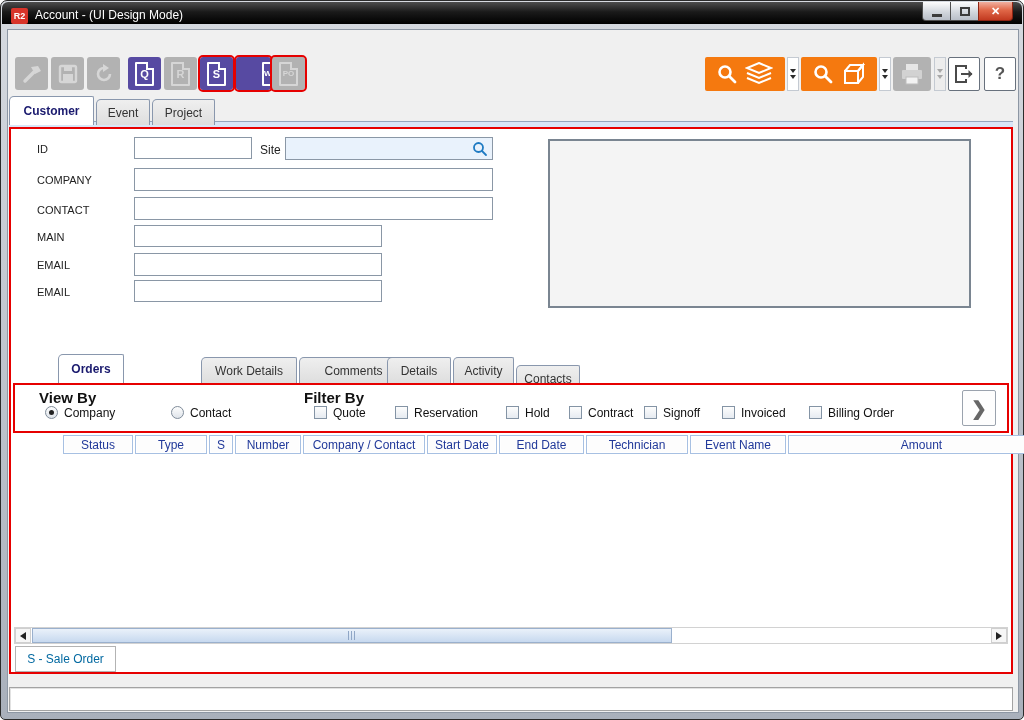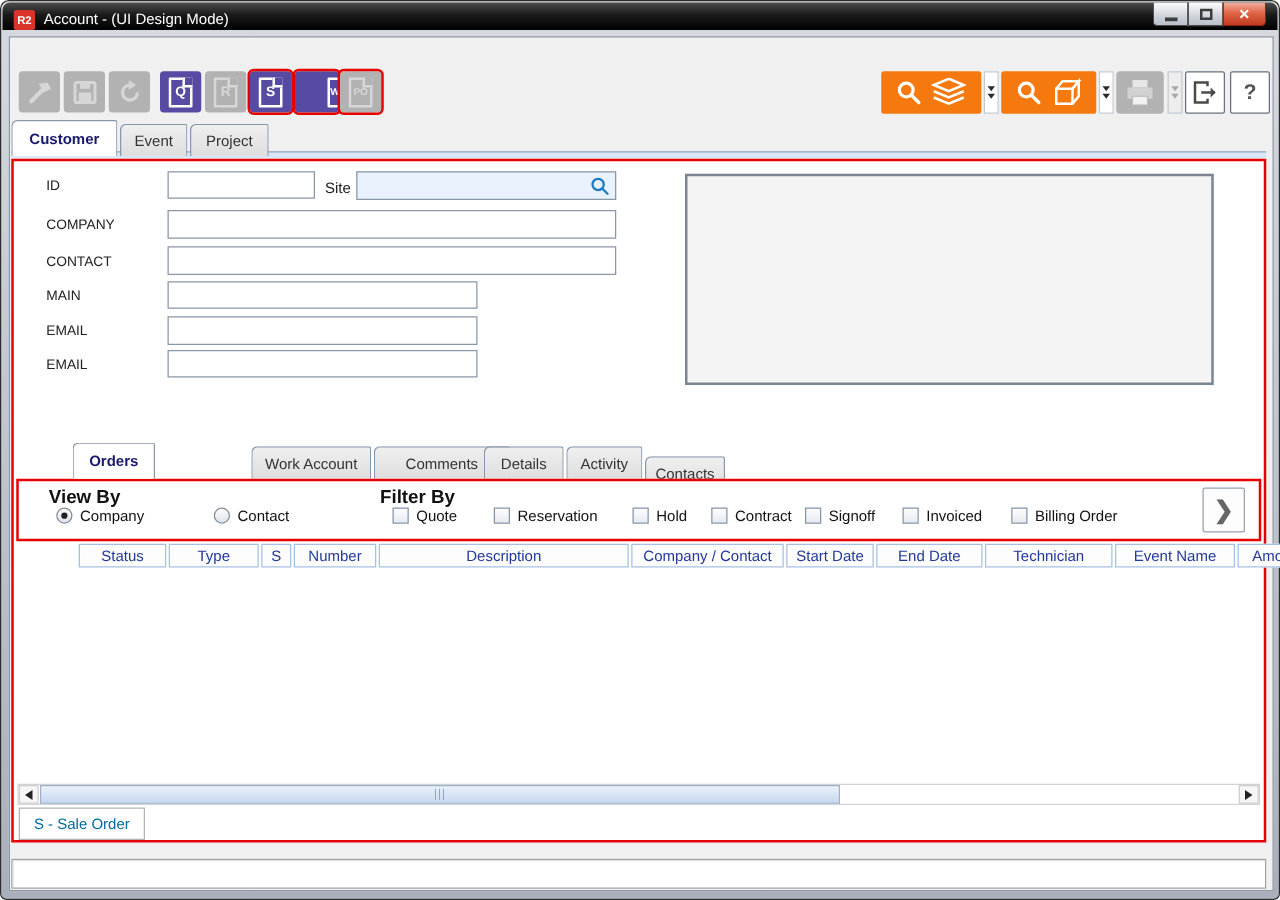--- a/index.html
+++ b/index.html
@@ -251,21 +251,21 @@
 
   <div class="flabel" style="left:36px; top:258px;">EMAIL</div>
   <input class="finput" style="left: 133px; top: 252px; width: 248px; height: 23px;" value="">
 
   <div class="flabel" style="left:36px; top:285px;">EMAIL</div>
   <input class="finput" style="left: 133px; top: 279px; width: 248px; height: 22px;" value="">
 
   <div class="imgbox" style="left:547px; top:138px; width:423px; height:169px;"></div>
 
   <div class="tab active" style="left:12px;  top:353px; width:66px;margin-left:45px;">Orders</div>
-  <div class="tab" style="left:200px; top:356px; width:96px;">Work Account</div>
+  <div class="tab" style="left:200px; top:356px; width:96px;">Work Details</div>
   <div class="tab" style="left:298px; top:356px; width:109px;">Comments</div>
   <div class="tab" style="left:386px; top:356px; width:64px;">Details</div>
   <div class="tab" style="left:452px; top:356px; width:61px;">Activity</div>
   <div class="tab" style="left:515px; top:364px; width:64px;">Contacts</div>
 
   <div class="red-panel" style="left:12px; top:382px; width:996px; height:50px;"></div>
 
   <div class="bold-label" style="left:38px; top:388px;">View By</div>
   <div class="radio checked" style="left:44px; top:405px;"></div>
   <div class="ctl-label" style="left:63px; top:405px;">Company</div>
@@ -290,21 +290,20 @@
 
   <div class="expand-btn" style="left:961px; top:389px;">
     <span>❯</span>
   </div>
 
   <div class="thead" style="left:14px; top:434px; width:992px;">
     <div class="th" style="width:70px;">Status</div>
     <div class="th" style="width:72px;">Type</div>
     <div class="th" style="width:24px;">S</div>
     <div class="th" style="width:66px;">Number</div>
-    <div class="th" style="width:200px;">Description</div>
     <div class="th" style="width:122px;">Company / Contact</div>
     <div class="th" style="width:70px;">Start Date</div>
     <div class="th" style="width:85px;">End Date</div>
     <div class="th" style="width:102px;">Technician</div>
     <div class="th" style="width:96px;">Event Name</div>
     <div class="th" style="flex:1;">Amount</div>
   </div>
 
   <div style="position:absolute; left:14px; top:455px; width:992px; height:170px; background:#fff;"></div>
 

